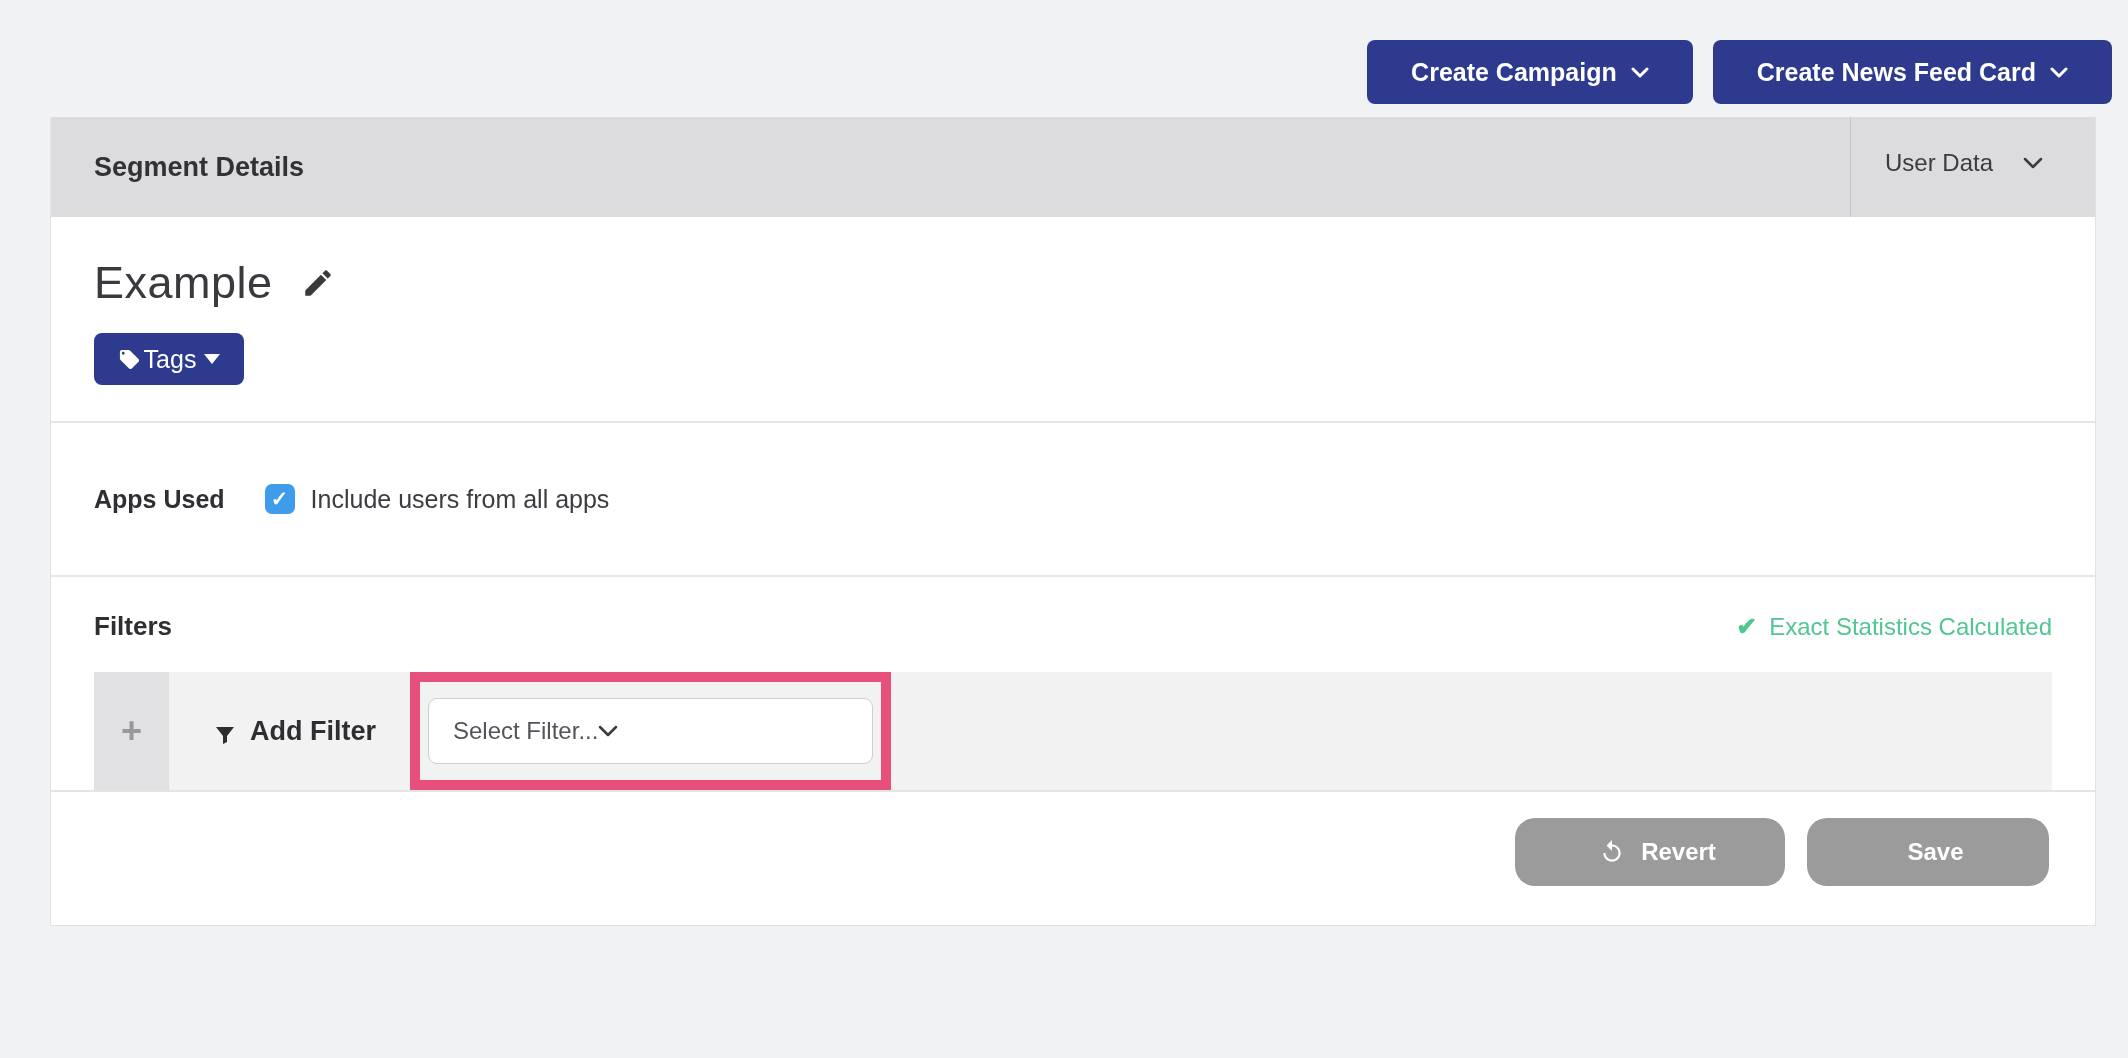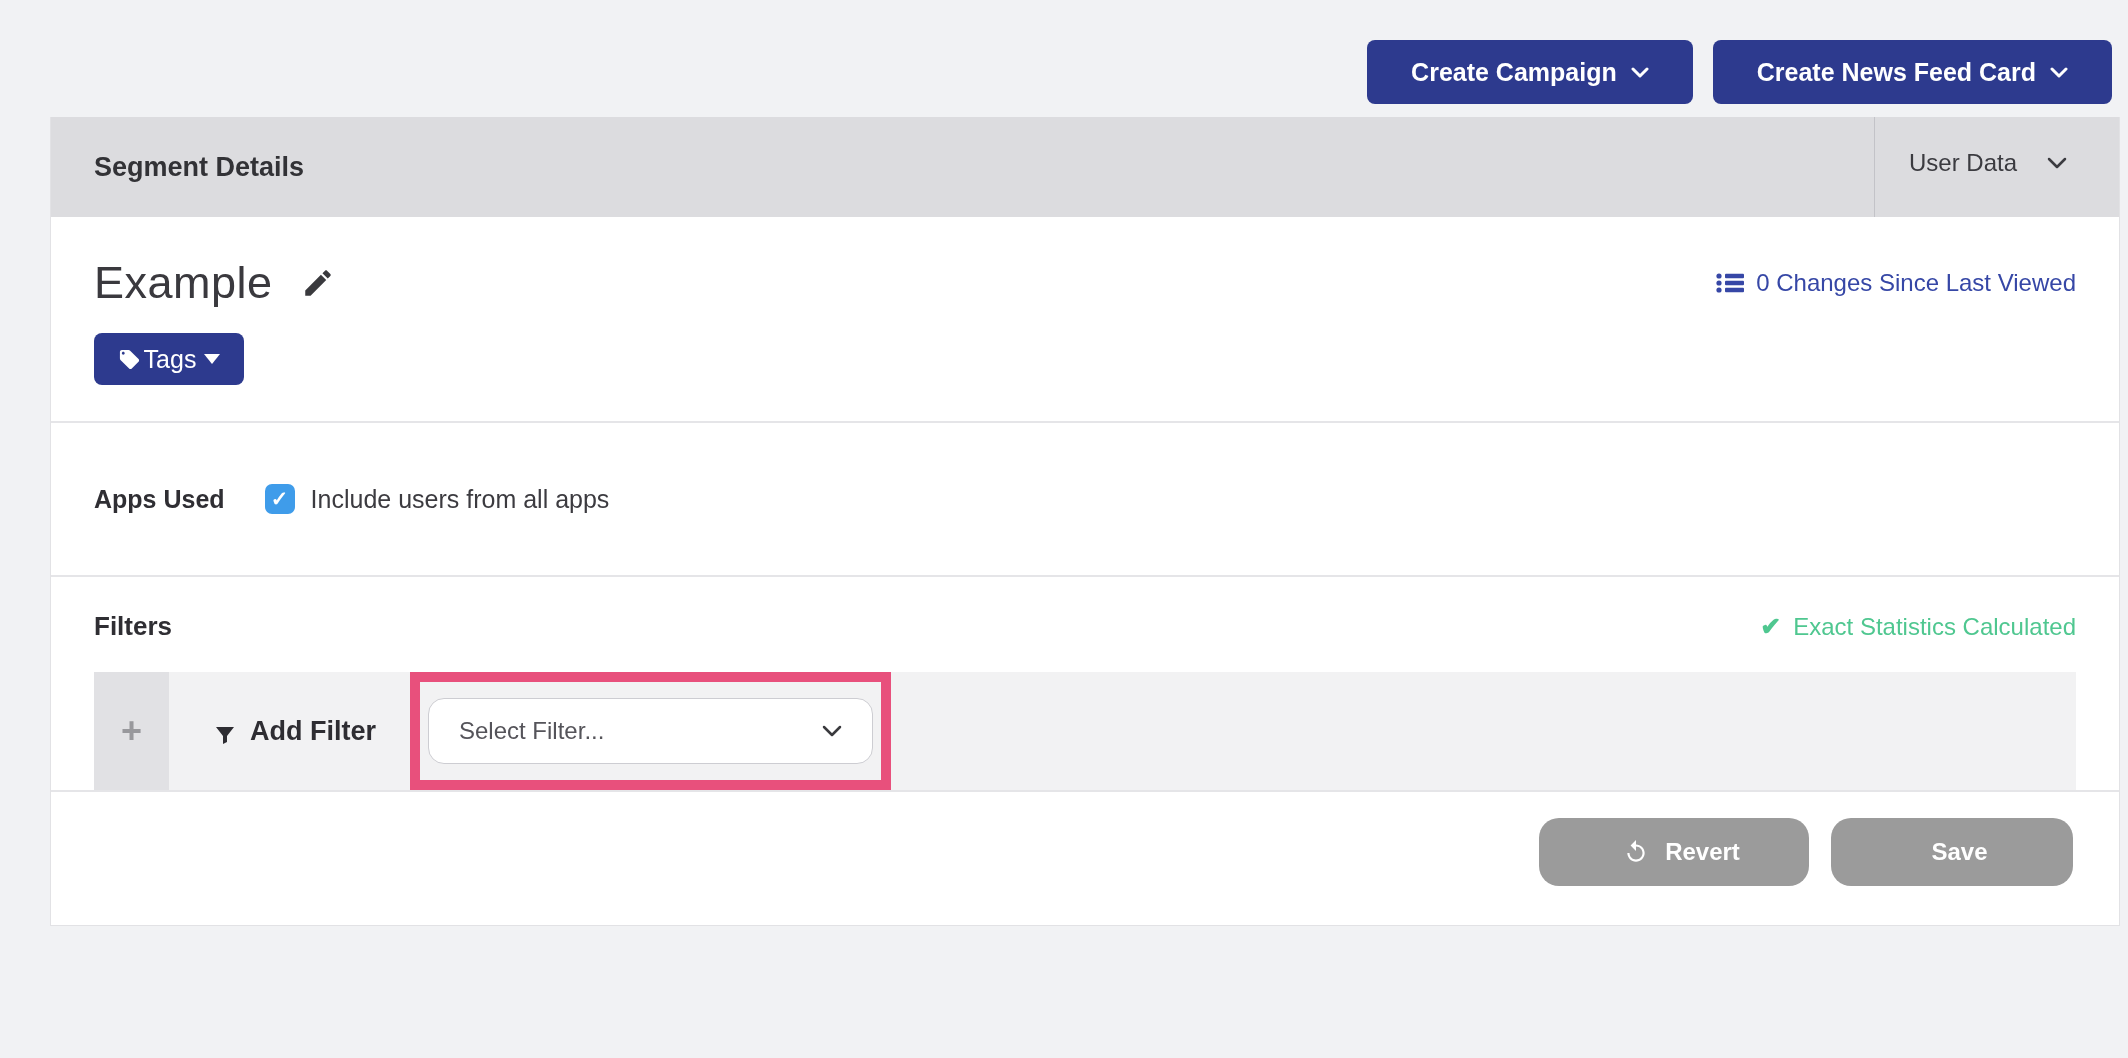--- a/index.html
+++ b/index.html
@@ -30,21 +30,21 @@
     font-weight:700;
     display:flex;
     align-items:center;
     gap:14px;
     padding:0 44px;
     cursor:pointer;
   }
   .chev { display:inline-block; }
   
   .card {
-    margin:0 8px 0 50px;
+    margin:0 32px 0 50px;
     background:#ffffff;
     border:1px solid #e2e2e5;
     border-top:none;
   }
   .card-header {
     height:100px;
     background:#dcdcdf;
     display:flex;
     align-items:stretch;
   }
@@ -206,25 +206,25 @@
     border:10px solid #e8507c;
     display:flex;
     align-items:center;
     padding:0 8px;
   }
   .select-filter {
     width:445px;
     height:66px;
     background:#ffffff;
     border:1px solid #cdcdd2;
-    border-radius:16px;
-    display:flex;
-    align-items:center;
-    justify-content:space-between;
-    padding:0 30px;
+    border-radius:9px;
+    display:flex;
+    align-items:center;
+    justify-content:flex-start;
+    padding:0 24px;
     font-size:24px;
     color:#55545a;
     cursor:pointer;
   }
   
   .card-footer {
     margin-top:0;
     border-top:2px solid #e5e5e8;
     height:135px;
     display:flex;
@@ -292,33 +292,20 @@
     </div>
   </div>
 
   <div class="title-section">
     <div class="title-row">
       <span class="segment-name">Example</span>
       <span>
         <svg width="34" height="34" viewBox="0 0 24 24">
             <path d="M3 17.25V21h3.75L17.81 9.94l-3.75-3.75L3 17.25zM20.71 7.04c.39-.39.39-1.02 0-1.41l-2.34-2.34c-.39-.39-1.02-.39-1.41 0l-1.83 1.83 3.75 3.75 1.83-1.83z" fill="#3a3a3e"></path>
           </svg>
-      </span>
-      <span class="changes-link">
-        <span>
-          <svg width="28" height="22" viewBox="0 0 28 22">
-            <circle cx="3" cy="4" r="2.6" fill="#3647a6"></circle>
-              <rect x="9" y="1.8" width="19" height="4.4" rx="1" fill="#3647a6"></rect>
-            <circle cx="3" cy="11" r="2.6" fill="#3647a6"></circle>
-              <rect x="9" y="8.8" width="19" height="4.4" rx="1" fill="#3647a6"></rect>
-            <circle cx="3" cy="18" r="2.6" fill="#3647a6"></circle>
-              <rect x="9" y="15.8" width="19" height="4.4" rx="1" fill="#3647a6"></rect>
-          </svg>
-        </span>
-        <span>0 Changes Since Last Viewed</span>
       </span>
     </div>
     <button class="tags-btn">
       <span>
         <svg width="23" height="23" viewBox="0 0 24 24">
             <path d="M21.41 11.58l-9-9C12.05 2.22 11.55 2 11 2H4c-1.1 0-2 .9-2 2v7c0 .55.22 1.05.59 1.42l9 9c.36.36.86.58 1.41.58.55 0 1.05-.22 1.41-.59l7-7c.37-.36.59-.86.59-1.41 0-.55-.23-1.06-.59-1.42zM5.5 7C4.67 7 4 6.33 4 5.5S4.67 4 5.5 4 7 4.67 7 5.5 6.33 7 5.5 7z" fill="#ffffff"></path>
           </svg>
       </span>
       <span>Tags</span>
       <span class="tri-down"></span>

